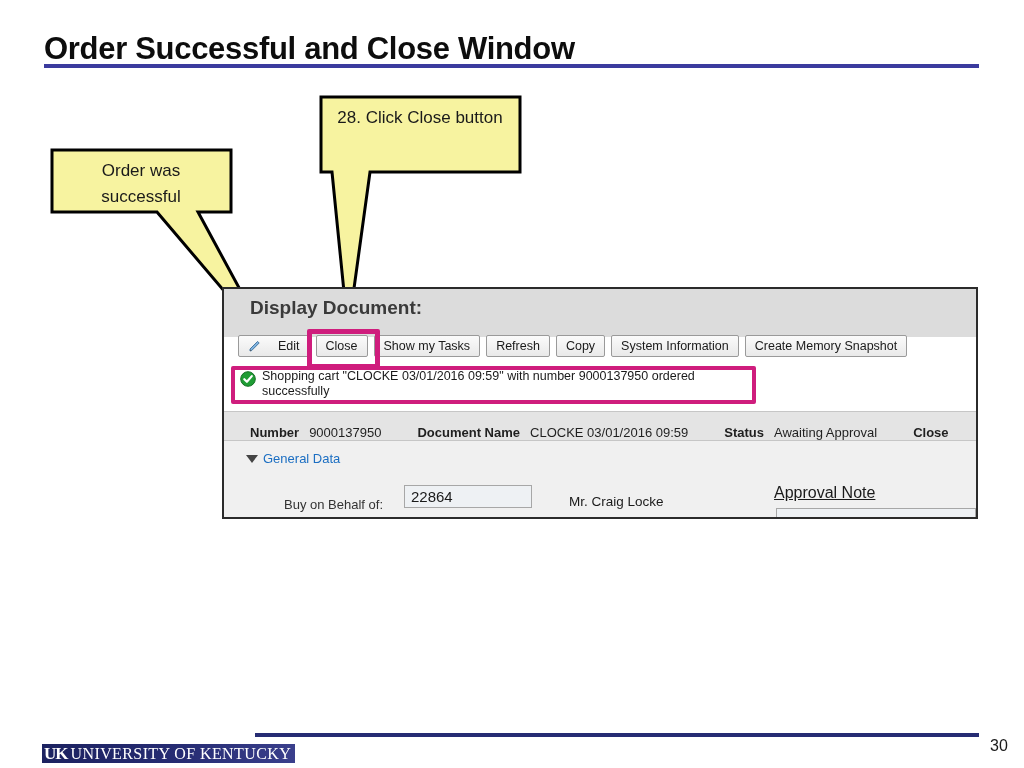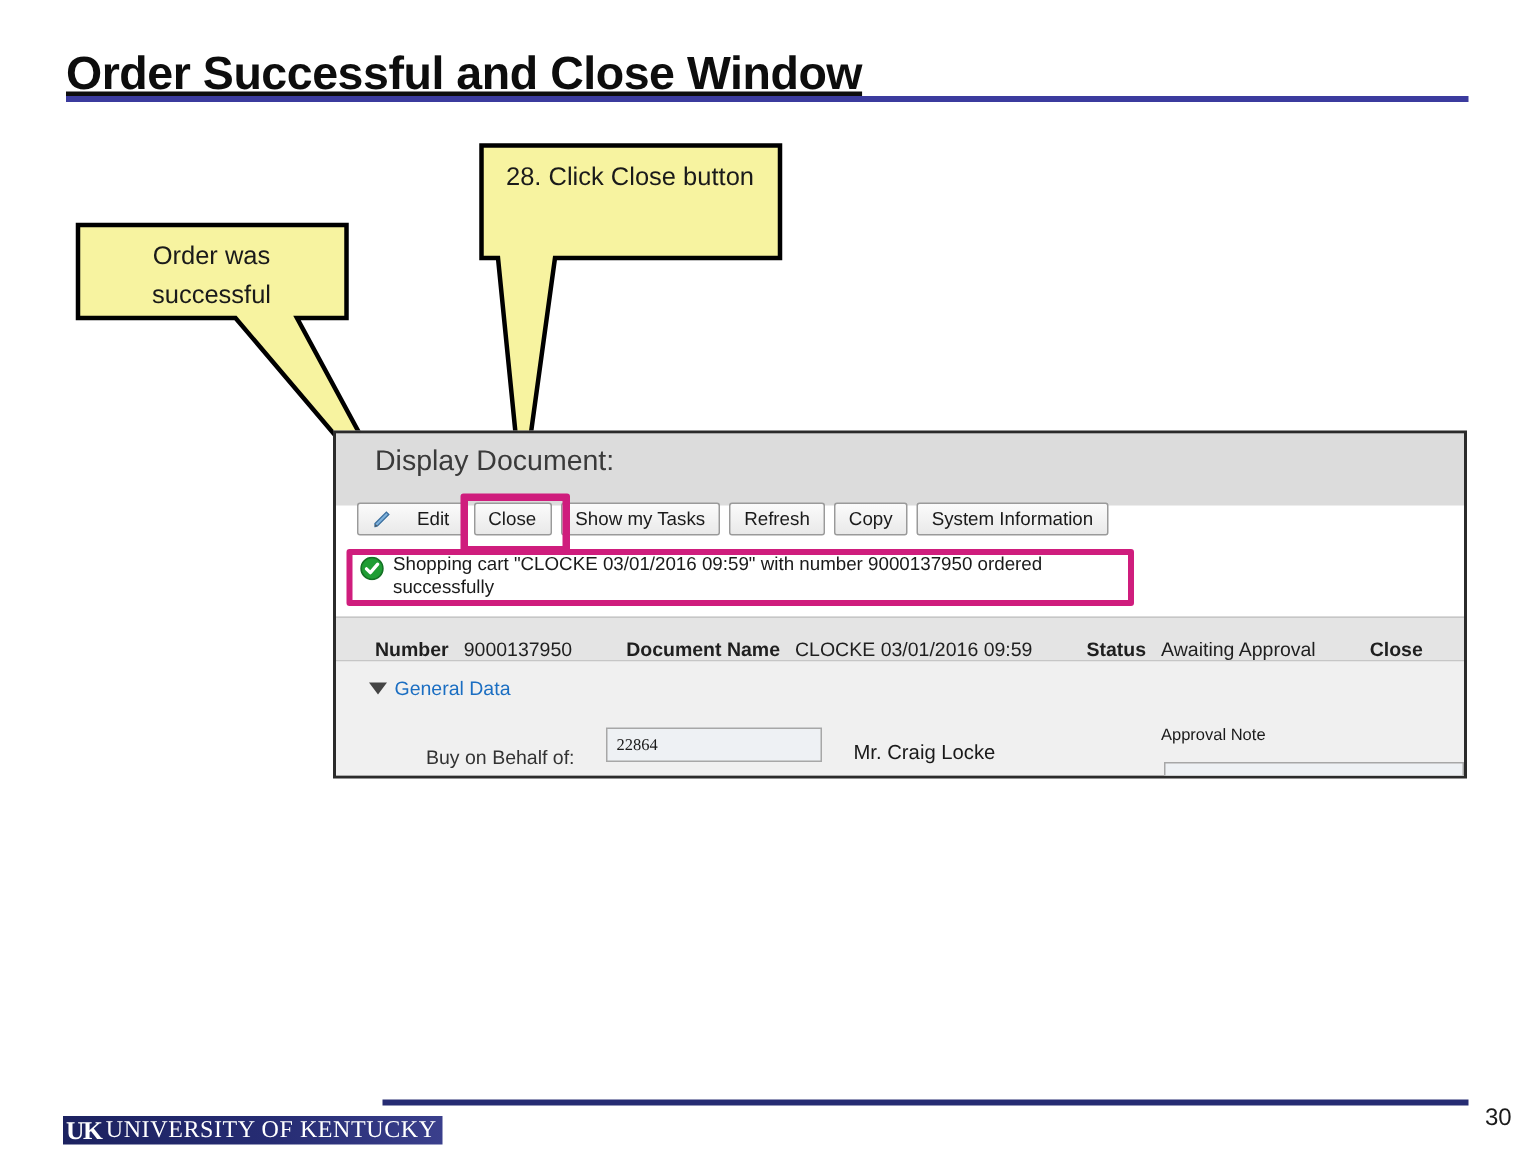--- a/index.html
+++ b/index.html
@@ -19,21 +19,20 @@
   
   #slide-title {
     position: absolute;
     left: 44px;
     top: 31px;
     font-size: 31px;
     font-weight: bold;
     letter-spacing: -0.3px;
     color: #0d0d0d;
     white-space: nowrap;
-    text-decoration: underline;
   }
   #title-rule {
     position: absolute;
     left: 44px;
     top: 64px;
     width: 935px;
     height: 4px;
     background: #3b3b9e;
   }
 
@@ -77,21 +76,21 @@
     left: 0; top: 0;
     width: 100%;
     height: 48px;
     background: #dcdcdc;
   }
   #sap-doc-title {
     position: absolute;
     left: 26px;
     top: 8px;
     font-size: 19px;
-    font-weight: normal;
+    font-weight: bold;
     color: #3a3a3a;
     white-space: nowrap;
   }
 
   
   #sap-toolbar {
     position: absolute;
     left: 14px;
     top: 46px;
     display: flex;
@@ -220,45 +219,46 @@
     left: 60px;
     top: 208px;
     font-size: 13px;
     color: #333333;
     white-space: nowrap;
   }
   #buy-behalf-input {
     position: absolute;
     left: 180px;
     top: 196px;
-    width: 144px;
+    width: 128px;
     height: 23px;
     background: #eef1f4;
     border: 1px solid #a7a7a7;
     box-sizing: border-box;
-    font-size: 11px;
+    font-size: 15px;
     color: #1a1a1a;
     padding: 2px 6px;
-    font-family: Liberation Serif, serif;
+    font-family: Liberation Sans, sans-serif;
   }
   #buy-behalf-name {
     position: absolute;
     left: 345px;
     top: 205px;
     font-size: 13.5px;
     color: #1a1a1a;
     white-space: nowrap;
   }
   #approval-note-label {
     position: absolute;
     left: 550px;
     top: 195px;
-    font-size: 11px;
-    color: #1a1a1a;
-    white-space: nowrap;
+    font-size: 16px;
+    color: #1a1a1a;
+    white-space: nowrap;
+    text-decoration: underline;
   }
   #approval-note-input {
     position: absolute;
     left: 552px;
     top: 219px;
     width: 200px;
     height: 26px;
     background: #eef1f4;
     border: 1px solid #a7a7a7;
     box-sizing: border-box;
@@ -350,20 +350,23 @@
       <span>Show my Tasks</span>
     </div>
     <div class="tb-btn">
       <span>Refresh</span>
     </div>
     <div class="tb-btn">
       <span>Copy</span>
     </div>
     <div class="tb-btn">
       <span>System Information</span>
+    </div>
+    <div class="tb-btn">
+      <span>Create Memory Snapshot</span>
     </div>
   </div>
 
   <div id="sap-message">
     <span id="msg-check">
       <svg viewBox="0 0 16 16" width="16" height="16">
         <circle cx="8" cy="8" r="7.3" fill="#1f9d34" stroke="#147024" stroke-width="1"></circle>
         <path d="M4.3,8.2 L6.9,10.8 L11.8,5.1" fill="none" stroke="#ffffff" stroke-width="2.2" stroke-linecap="round" stroke-linejoin="round"></path>
       </svg>
     </span>

